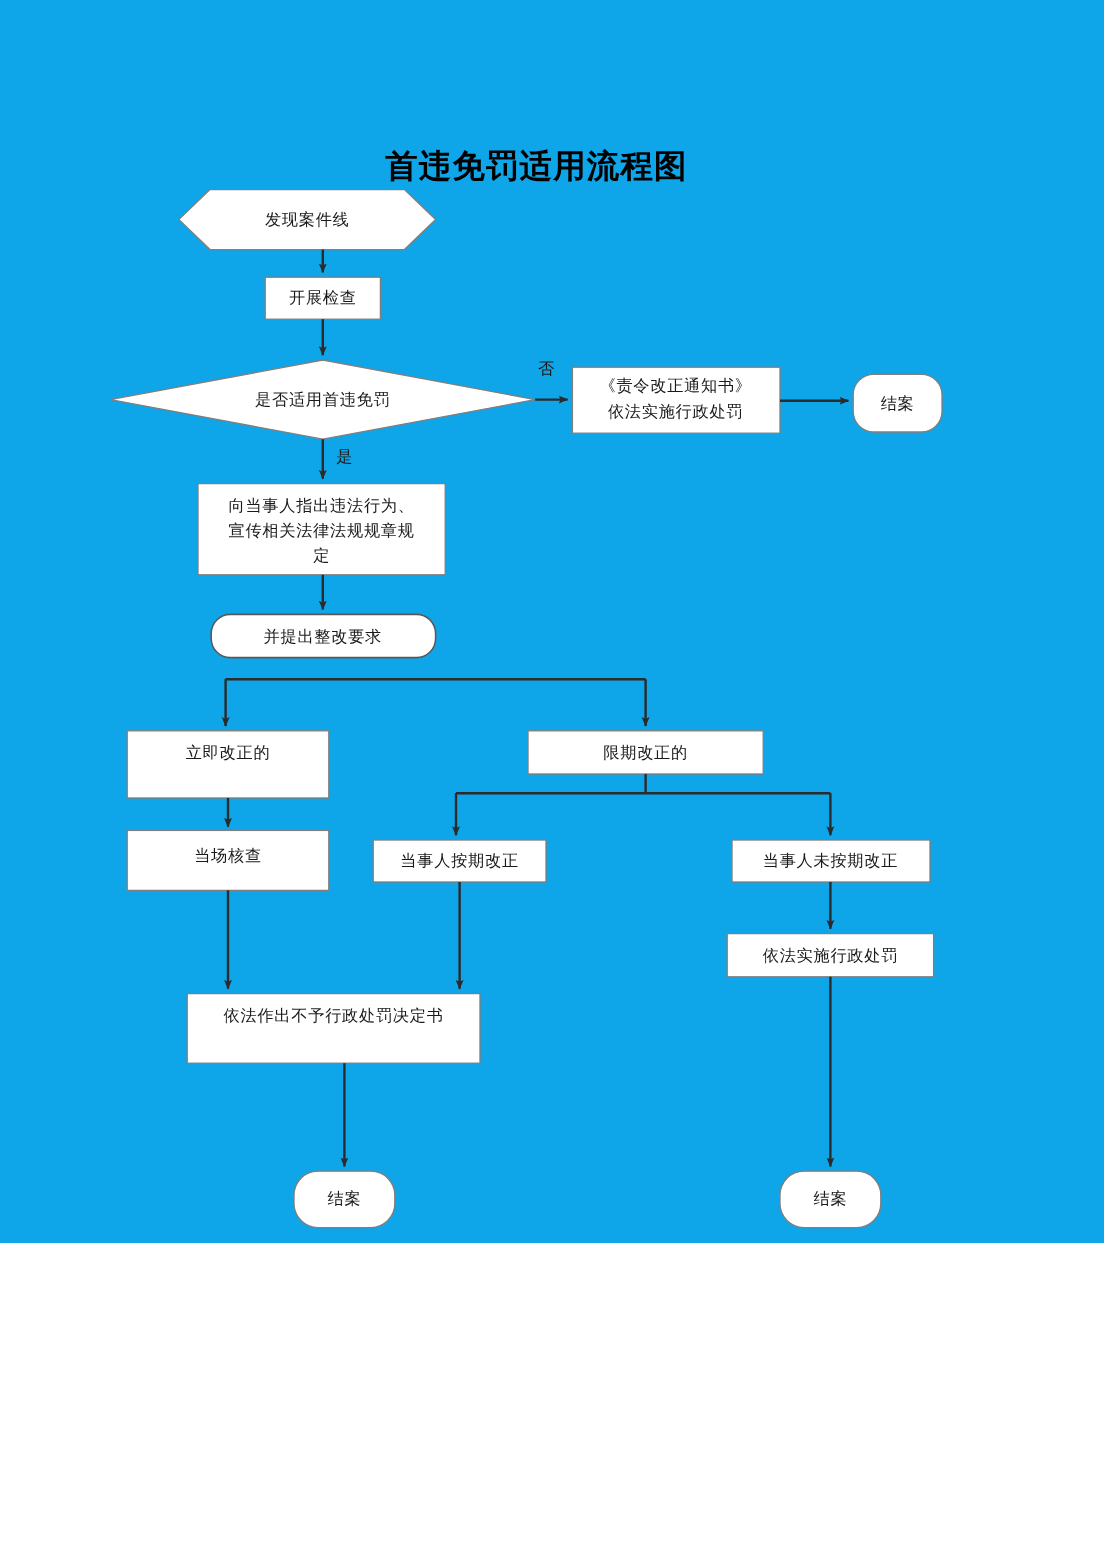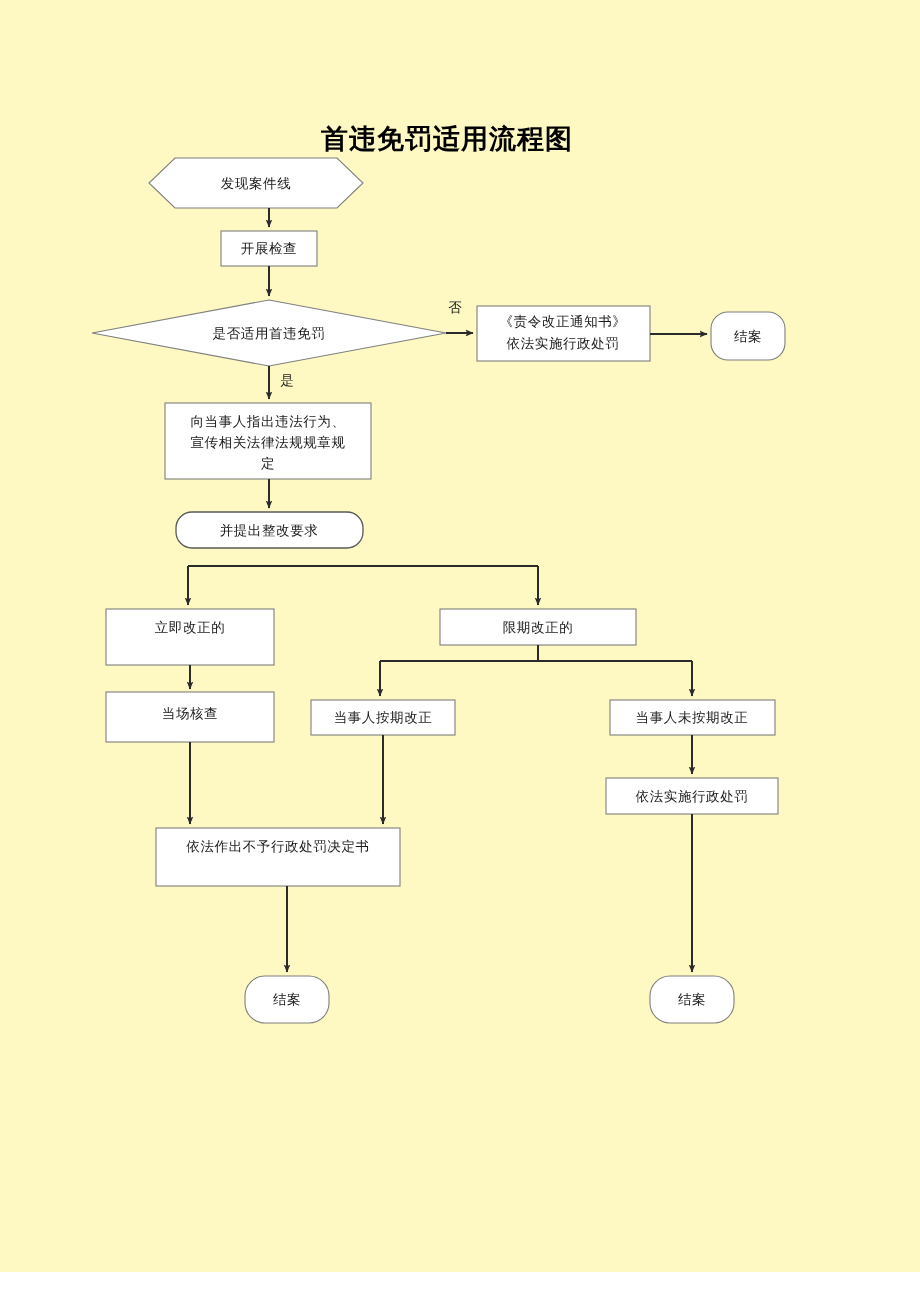--- a/index.html
+++ b/index.html
@@ -7,22 +7,22 @@
     margin: 0;
     padding: 0;
     background: #ffffff;
   }
   body {
     font-family: "DejaVu Sans", "Liberation Sans", sans-serif;
   }
   #page {
     position: relative;
     width: 920px;
-    height: 1272px;
-    background: #fef9c3;
+    height: 1036px;
+    background: #0ea5e9;
     overflow: hidden;
   }
   #flow-svg {
     position: absolute;
     left: 0;
     top: 0;
     width: 920px;
     height: 1301px;
   }
   .node-text {

